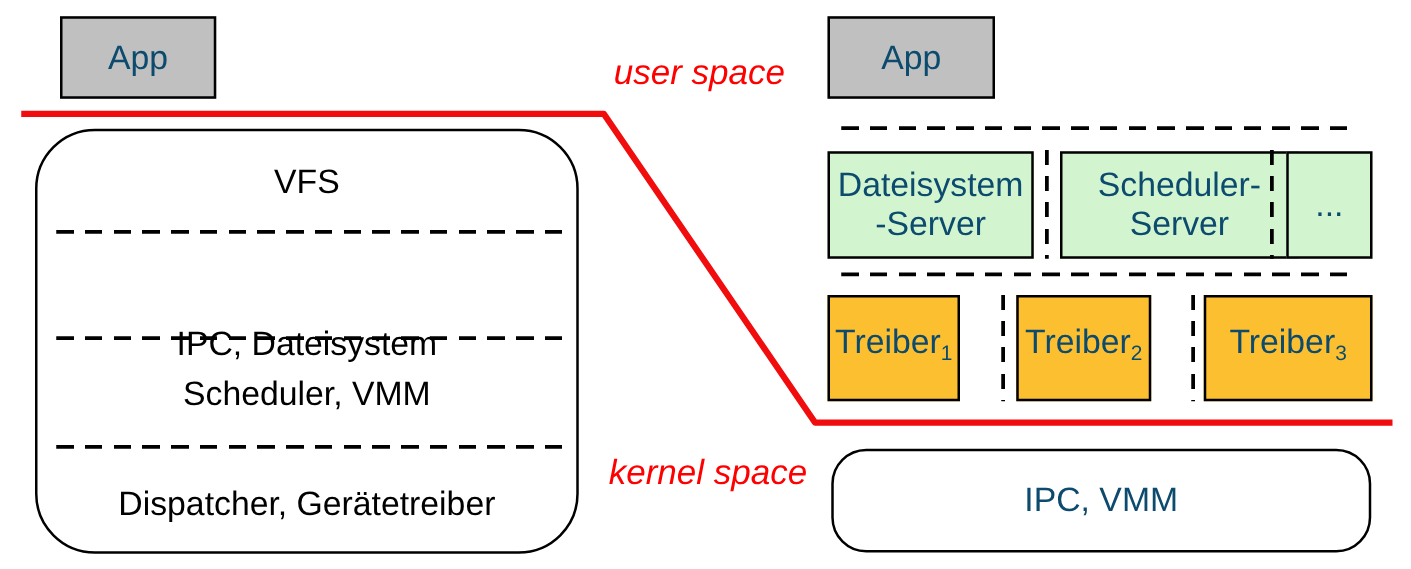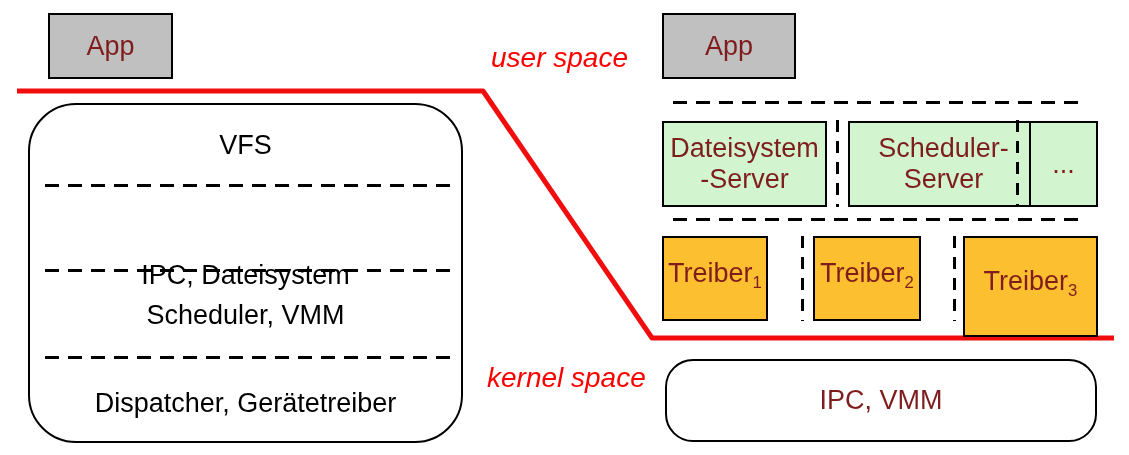--- a/index.html
+++ b/index.html
@@ -8,21 +8,21 @@
     width:1129px;height:455px;
     background:#ffffff;
     font-family:"Liberation Sans", sans-serif;
     overflow:hidden;
   }
   .abs{position:absolute;box-sizing:border-box;}
   .box{
     border:2px solid #000000;
     display:flex;align-items:center;justify-content:center;
     text-align:center;
-    font-size:27px;color:#7f1d1d;
+    font-size:27px;color:#0c4a6e;
     line-height:31px;
     white-space:pre-line;
   }
   .app{background:#c0c0c0;}
   .green{background:#d2f5d0;}
   .orange{background:#fcbf2f;}
   .rounded-big{border-radius:48px;background:#ffffff;}
   .rounded-small{border-radius:28px;background:#ffffff;}
   .layer-label{
     position:absolute;left:28px;width:435px;
@@ -93,21 +93,21 @@
   <div class="h-dash" style="left:673px;top:218px;width:414px;"></div>
 
   <div class="abs box orange" style="left:662px;top:236px;width:106px;height:85px;">
     <span><span>Treiber</span><sub>1</sub></span>
   </div>
   <div class="v-dash" style="left:801px;top:236px;height:85px;"></div>
   <div class="abs box orange" style="left:813px;top:236px;width:108px;height:85px;">
     <span><span>Treiber</span><sub>2</sub></span>
   </div>
   <div class="v-dash" style="left:953px;top:236px;height:85px;"></div>
-  <div class="abs box orange" style="left:963px;top:236px;width:135px;height:101px;">
+  <div class="abs box orange" style="left:963px;top:236px;width:135px;height:85px;">
     <span><span>Treiber</span><sub>3</sub></span>
   </div>
 
   <div class="abs box rounded-small" style="left:665px;top:359px;width:432px;height:83px;">
     <span>IPC, VMM</span>
   </div>
 
 </div>
 
 </body></html>

